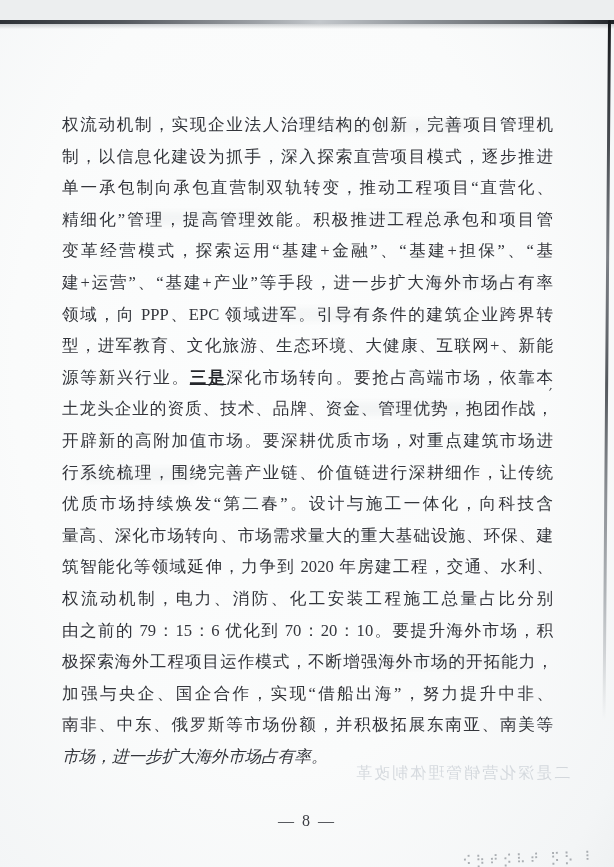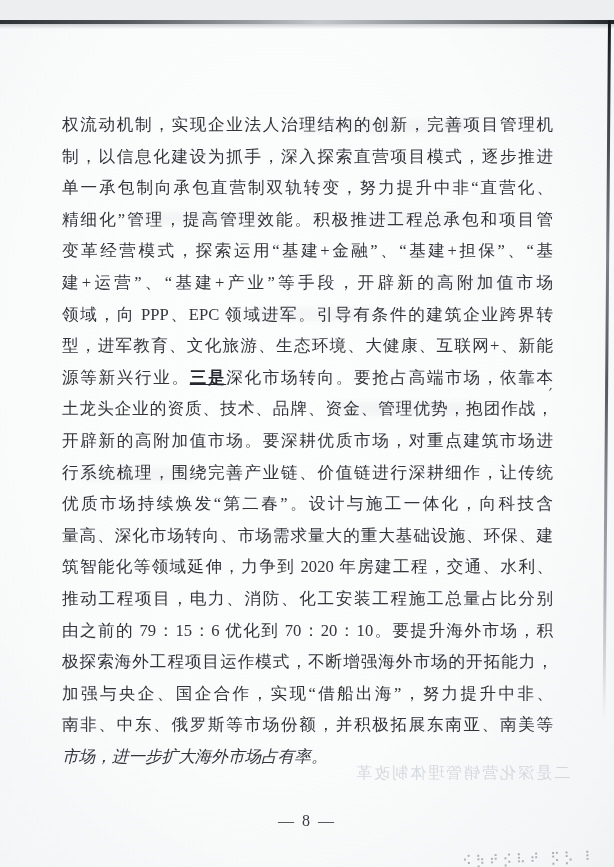--- a/index.html
+++ b/index.html
@@ -75,34 +75,34 @@
   <div class="smudge" style="left:352px;top:192px;width:115px;height:13px;"></div>
   <div class="smudge" style="left:428px;top:255px;width:95px;height:13px;"></div>
   <div class="smudge" style="left:252px;top:288px;width:120px;height:13px;"></div>
   <div class="smudge" style="left:330px;top:382px;width:150px;height:14px;"></div>
   <div class="smudge" style="left:82px;top:448px;width:115px;height:13px;"></div>
   <div class="smudge" style="left:390px;top:635px;width:115px;height:13px;"></div>
 
   <div class="text-block">
       <div class="tline"><span>权流动机制，实现企业法人治理结构的创新，完善项目管理机</span></div>
       <div class="tline"><span>制，以信息化建设为抓手，深入探索直营项目模式，逐步推进</span></div>
-      <div class="tline"><span>单一承包制向承包直营制双轨转变，努力提升中非“直营化、</span></div>
+      <div class="tline"><span>单一承包制向承包直营制双轨转变，推动工程项目“直营化、</span></div>
       <div class="tline"><span>精细化”管理，提高管理效能。积极推进工程总承包和项目管</span></div>
       <div class="tline"><span>变革经营模式，探索运用“基建+金融”、“基建+担保”、“基</span></div>
-      <div class="tline"><span>建+运营”、“基建+产业”等手段，开辟新的高附加值市场</span></div>
+      <div class="tline"><span>建+运营”、“基建+产业”等手段，进一步扩大海外市场占有率</span></div>
       <div class="tline"><span>领域，向 PPP、EPC 领域进军。引导有条件的建筑企业跨界转</span></div>
       <div class="tline"><span>型，进军教育、文化旅游、生态环境、大健康、互联网+、新能</span></div>
       <div class="tline"><span>源等新兴行业。</span><span class="bold">三是</span><span>深化市场转向。要抢占高端市场，依靠本</span></div>
       <div class="tline"><span>土龙头企业的资质、技术、品牌、资金、管理优势，抱团作战，</span></div>
       <div class="tline"><span>开辟新的高附加值市场。要深耕优质市场，对重点建筑市场进</span></div>
       <div class="tline"><span>行系统梳理，围绕完善产业链、价值链进行深耕细作，让传统</span></div>
       <div class="tline"><span>优质市场持续焕发“第二春”。设计与施工一体化，向科技含</span></div>
       <div class="tline"><span>量高、深化市场转向、市场需求量大的重大基础设施、环保、建</span></div>
       <div class="tline"><span>筑智能化等领域延伸，力争到 2020 年房建工程，交通、水利、</span></div>
-      <div class="tline"><span>推动工程项目，电力、消防、化工安装工程施工总量占比分别</span></div>
+      <div class="tline"><span>权流动机制，电力、消防、化工安装工程施工总量占比分别</span></div>
       <div class="tline"><span>由之前的 79：15：6 优化到 70：20：10。要提升海外市场，积</span></div>
       <div class="tline"><span>极探索海外工程项目运作模式，不断增强海外市场的开拓能力，</span></div>
       <div class="tline"><span>加强与央企、国企合作，实现“借船出海”，努力提升中非、</span></div>
       <div class="tline"><span>南非、中东、俄罗斯等市场份额，并积极拓展东南亚、南美等</span></div>
       <div class="tline short"><span>市场，进一步扩大海外市场占有率。</span></div>
     </div>
 
   <span class="pen-tick">′</span>
   <div class="bleedthrough">二是深化营销管理体制改革</div>
   <div class="page-number">— 8 —</div>

